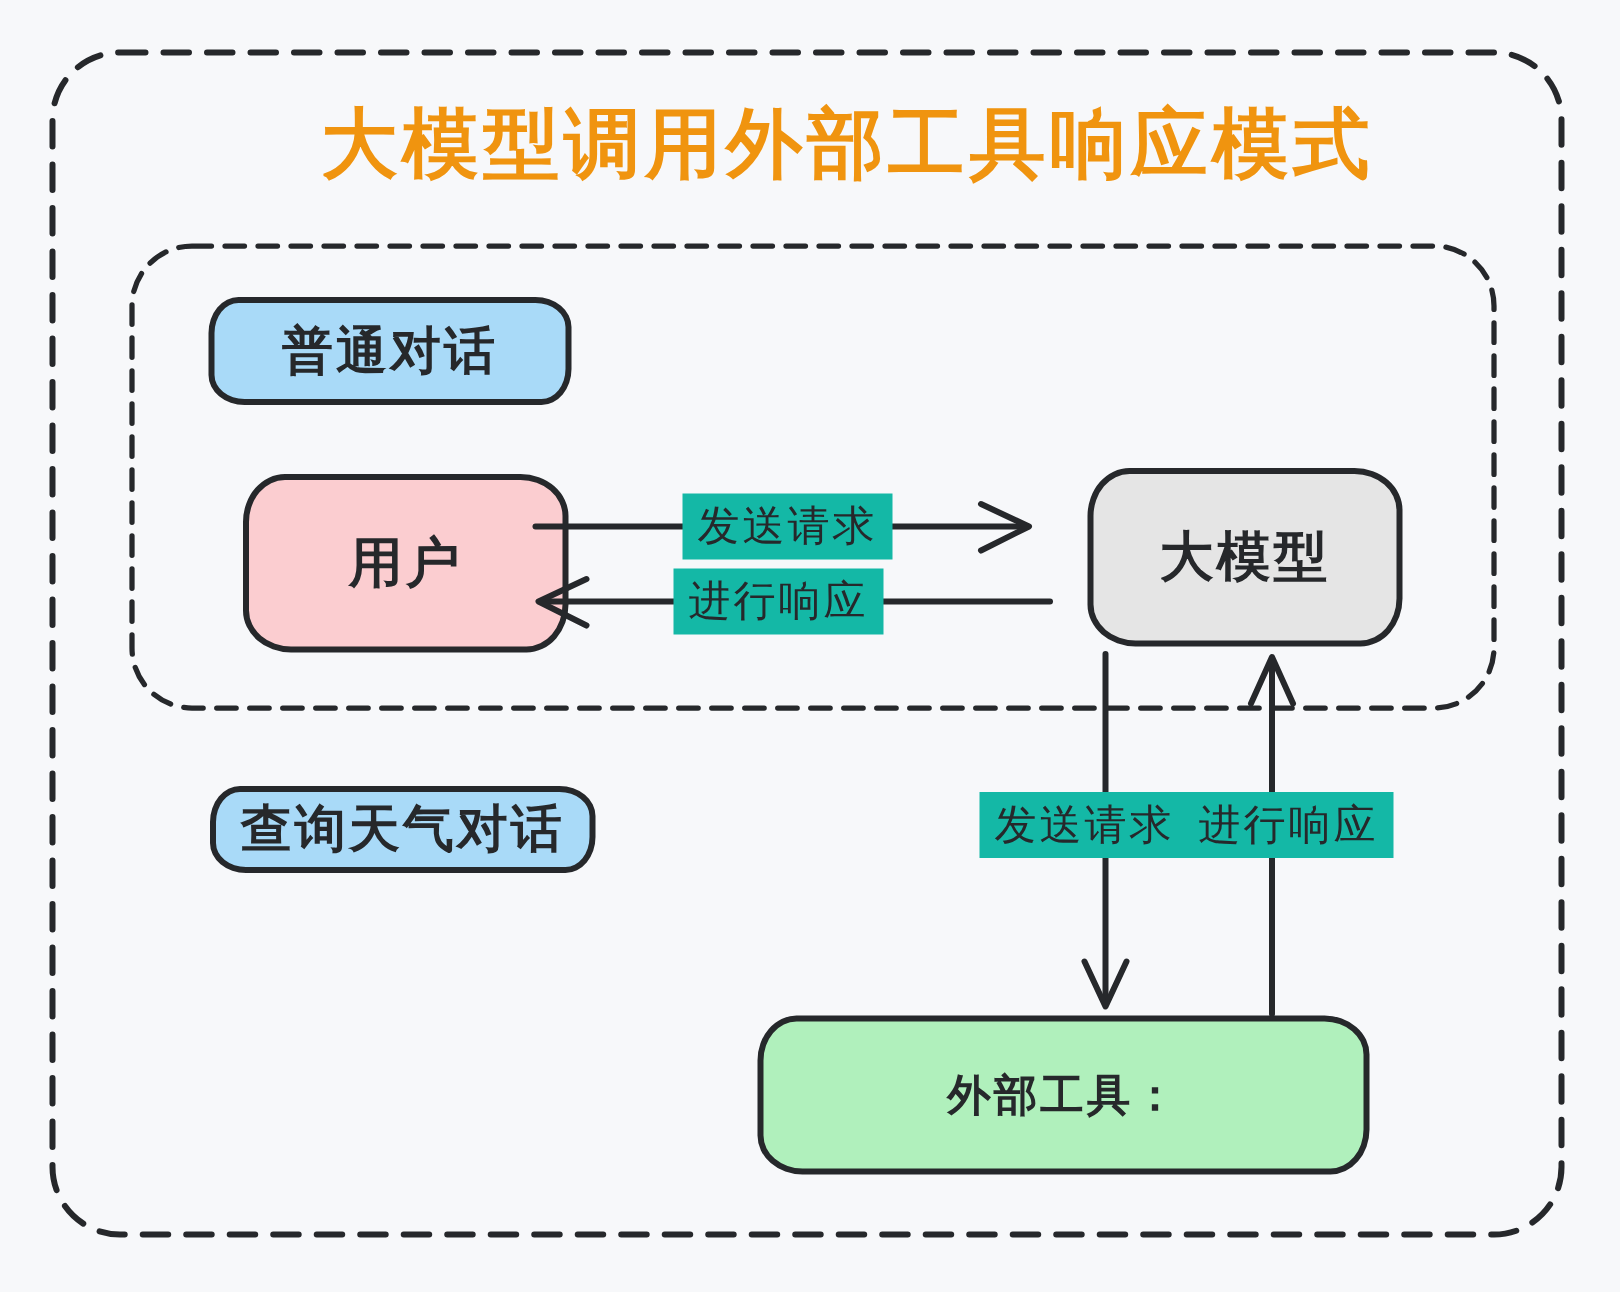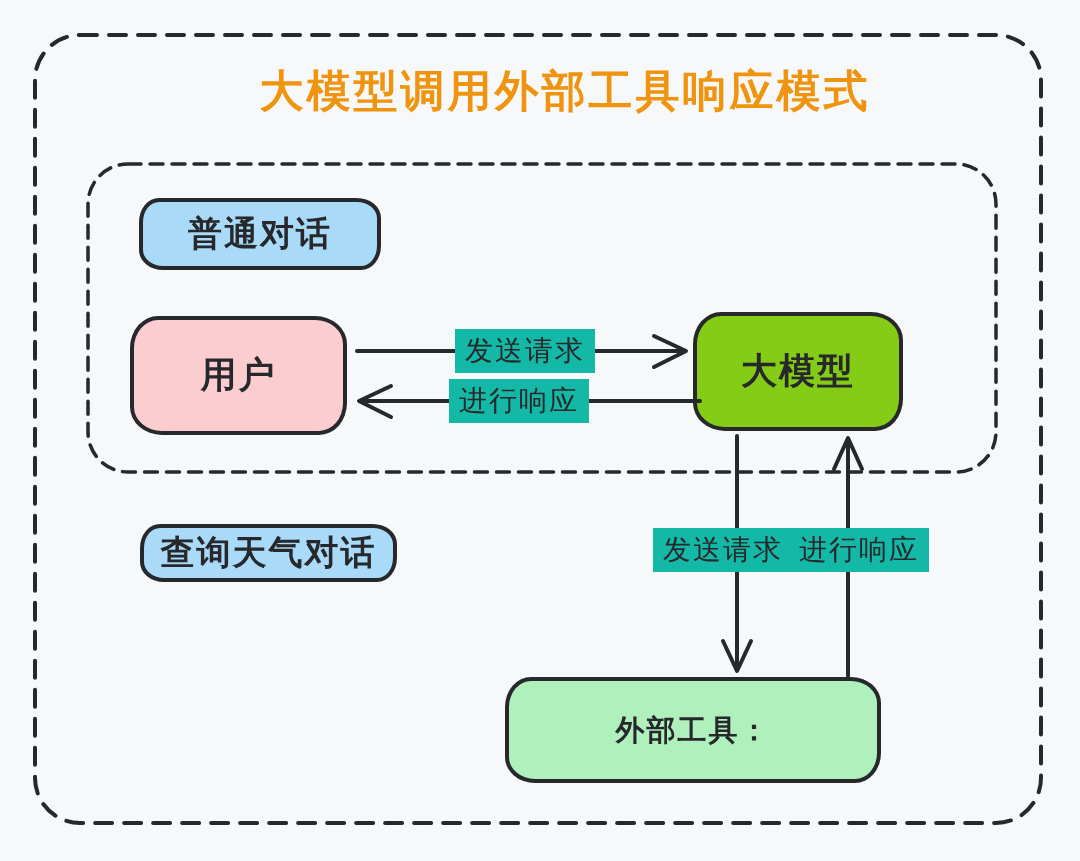--- a/index.html
+++ b/index.html
@@ -8,41 +8,41 @@
     width:1080px;height:861px;
     background:#F7F8FA;
     overflow:hidden;
     font-family:"DejaVu Sans","Liberation Sans",sans-serif;
     margin:0 auto;
   }
   svg.layer{position:absolute;inset:0;width:1080px;height:861px;pointer-events:none;}
   .title{
     position:absolute;top:62px;left:565px;transform:translateX(-50%);
     white-space:nowrap;
-    font-size:44px;font-weight:700;letter-spacing:3px;
+    font-size:51px;font-weight:700;letter-spacing:3px;
     color:#F0940F;
   }
   .node{
     position:absolute;
     display:flex;align-items:center;justify-content:center;
     border:4px solid #26282B;
     color:#26282B;
     font-weight:700;
     box-sizing:border-box;
     text-align:center;
     letter-spacing:2px;
   }
   .tag{border-radius:20px 24px 20px 24px / 24px 20px 24px 20px;font-size:34px;}
-  .big{border-radius:28px 32px 28px 32px / 32px 28px 32px 28px;font-size:36px;}
+  .big{border-radius:28px 32px 28px 32px / 32px 28px 32px 28px;font-size:36px;margin-left:32px;}
   .node-normal-chat{left:139px;top:198px;width:242px;height:72px;}
   .node-user{left:130px;top:316px;width:217px;height:119px;}
   .node-model{left:693px;top:312px;width:210px;height:119px;}
   .node-weather-chat{left:140px;top:524px;width:257px;height:58px;}
   .node-external-tool{
-    left:505px;top:677px;width:376px;height:106px;
+    left:505px;top:677px;width:408px;height:106px;
     flex-direction:column;line-height:1.4;font-size:29px;
     border-radius:26px 30px 26px 30px / 30px 26px 30px 26px;
   }
   .edge-label{
     position:absolute;transform:translate(-50%,-50%);
     background:#14b8a6;
     padding:3px 10px;
     font-size:28px;font-weight:400;color:#26282B;
     white-space:nowrap;letter-spacing:2px;
   }
@@ -64,21 +64,21 @@
   <div class="title">大模型调用外部工具响应模式</div>
 
   <div class="node tag node-normal-chat" style="background: rgb(169, 218, 248);">
     <span>普通对话</span>
   </div>
 
   <div class="node big node-user" style="background: rgb(251, 205, 208);">
     <span>用户</span>
   </div>
 
-  <div class="node big node-model" style="background: #84cc16;">
+  <div class="node big node-model" style="background: #e5e5e5;">
     <span>大模型</span>
   </div>
 
   <div class="node tag node-weather-chat" style="background: rgb(169, 218, 248);">
     <span>查询天气对话</span>
   </div>
 
   <div class="node node-external-tool" style="background: rgb(176, 240, 188);">
     <span>外部工具：</span>
   </div>

